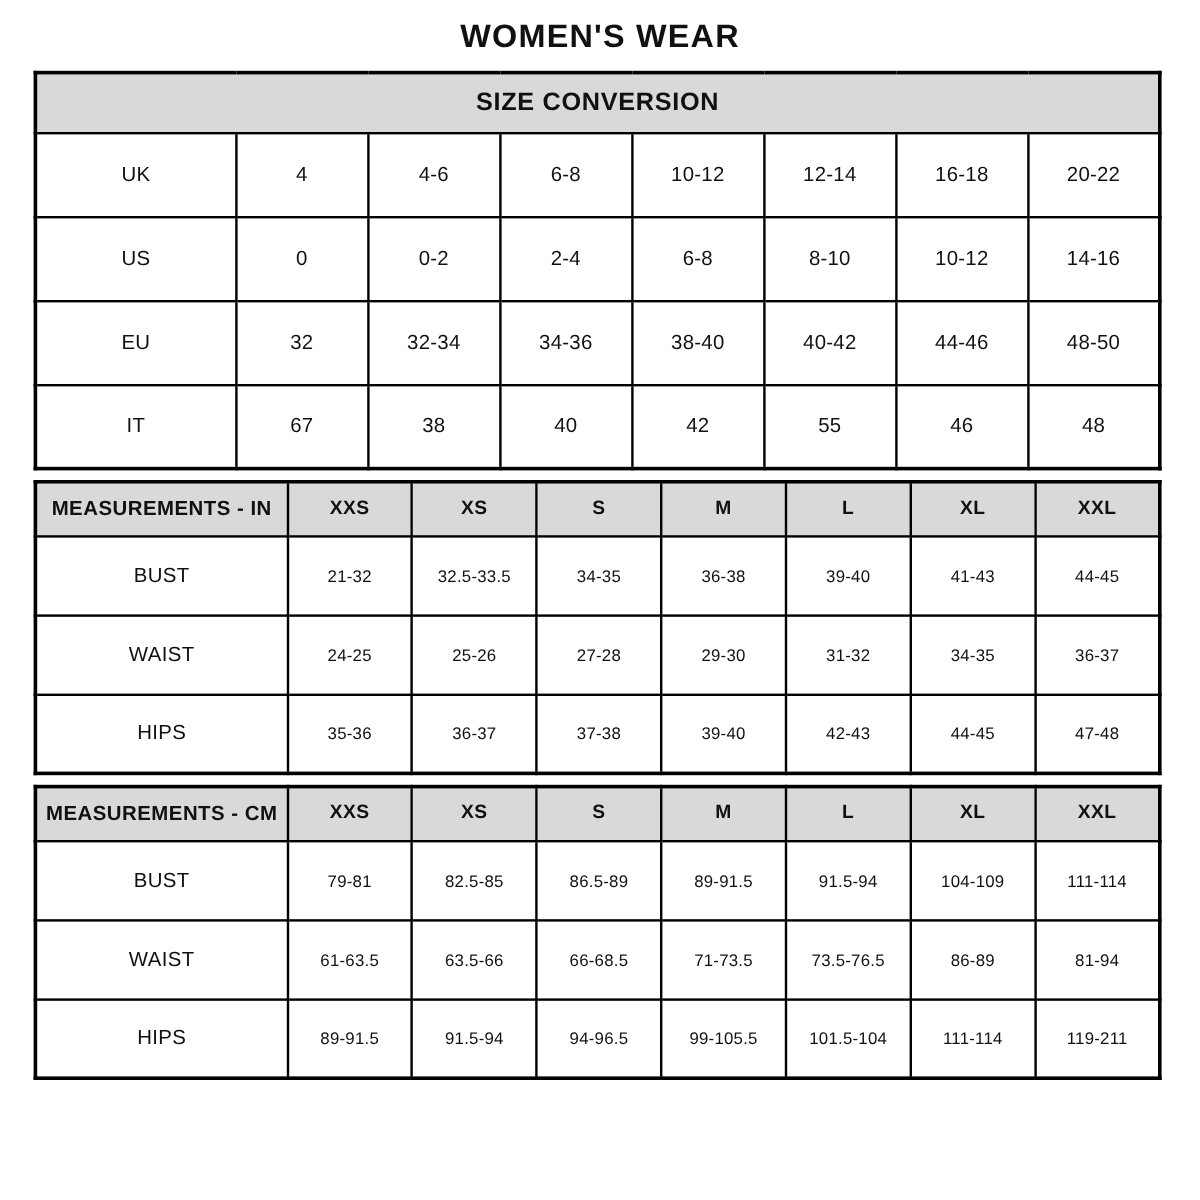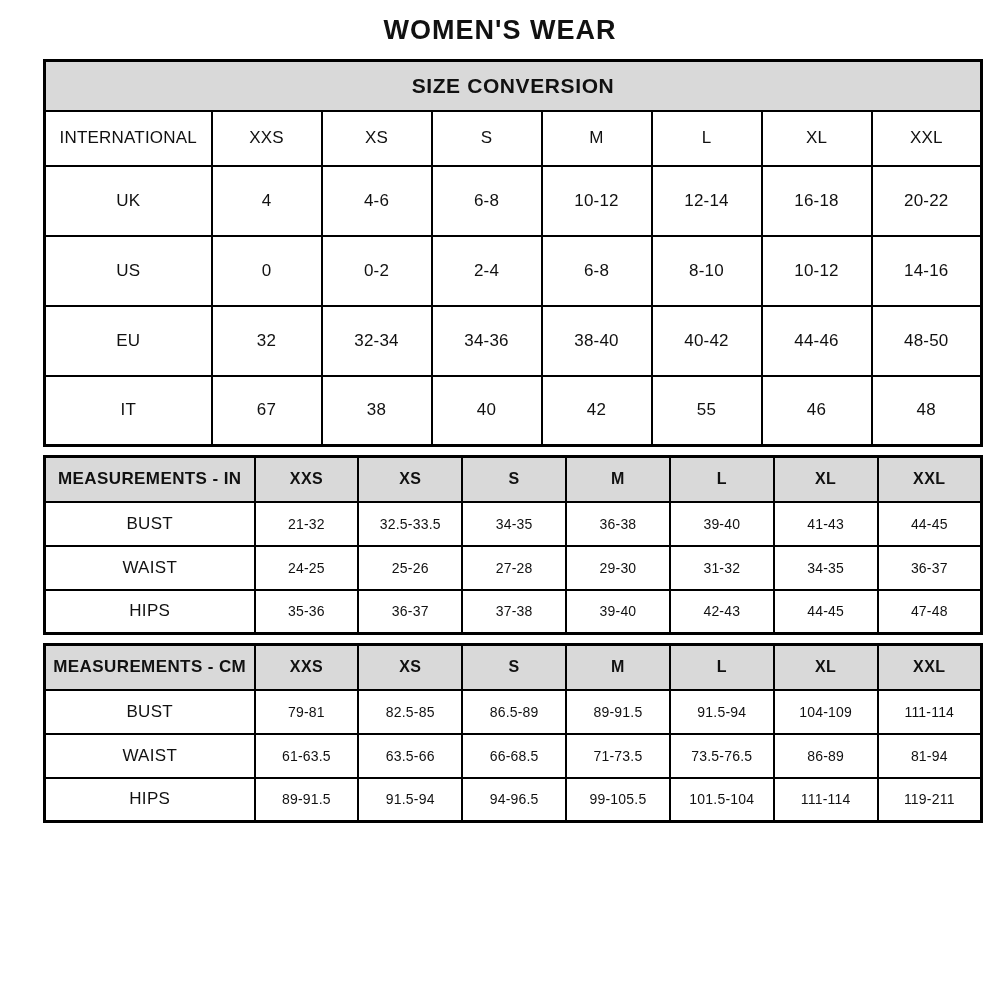--- a/index.html
+++ b/index.html
@@ -10,21 +10,21 @@
   }
   * { box-sizing: border-box; }
   html, body { margin: 0; padding: 0; }
   body {
     width: 1000px;
     height: 1000px;
     background: var(--page_bg);
     font-family: "Liberation Sans", sans-serif;
     color: var(--text);
   }
-  .page { width: 1000px; height: 1000px; padding: 0 43px; }
+  .page { width: 1000px; height: 1000px; padding: 0 28px; }
   h1.title {
     margin: 0;
     padding: 15px 0 13px;
     text-align: center;
     font-size: 27px;
     font-weight: 700;
     letter-spacing: 1px;
     color: var(--text);
   }
   table.tbl {
@@ -62,49 +62,39 @@
   .meas col.c0 { width: 210px; }
   .meas tr.cols th {
     height: 45px;
     background: var(--header_bg);
     font-weight: 700;
     font-size: 16px;
     letter-spacing: 0.4px;
     margin-top: 18px;
   }
   .meas tr.cols th:first-child { font-size: 17px; }
-  .meas td { height: 44px; font-size: 14px; letter-spacing: 0.2px; }
+  .meas td { height: 66px; font-size: 14px; letter-spacing: 0.2px; }
   .meas td.lbl { font-size: 17px; letter-spacing: 0.3px; }
 </style>
 </head>
 <body>
 
 <div class="page">
 
   <h1 class="title">WOMEN'S WEAR</h1>
 
   <table class="tbl conv">
     <colgroup>
         <col class="c0">
         <col span="7">
       </colgroup>
     <thead>
       <tr>
         <th class="banner" colspan="8">SIZE CONVERSION</th>
       </tr>
-      <tr class="cols">
-          <th>INTERNATIONAL</th>
-          <th>XXS</th>
-          <th>XS</th>
-          <th>S</th>
-          <th>M</th>
-          <th>L</th>
-          <th>XL</th>
-          <th>XXL</th>
-        </tr>
     </thead>
     <tbody>
         <tr>
           <td class="lbl">UK</td>
           <td>4</td>
           <td>4-6</td>
           <td>6-8</td>
           <td>10-12</td>
           <td>12-14</td>
           <td>16-18</td>

